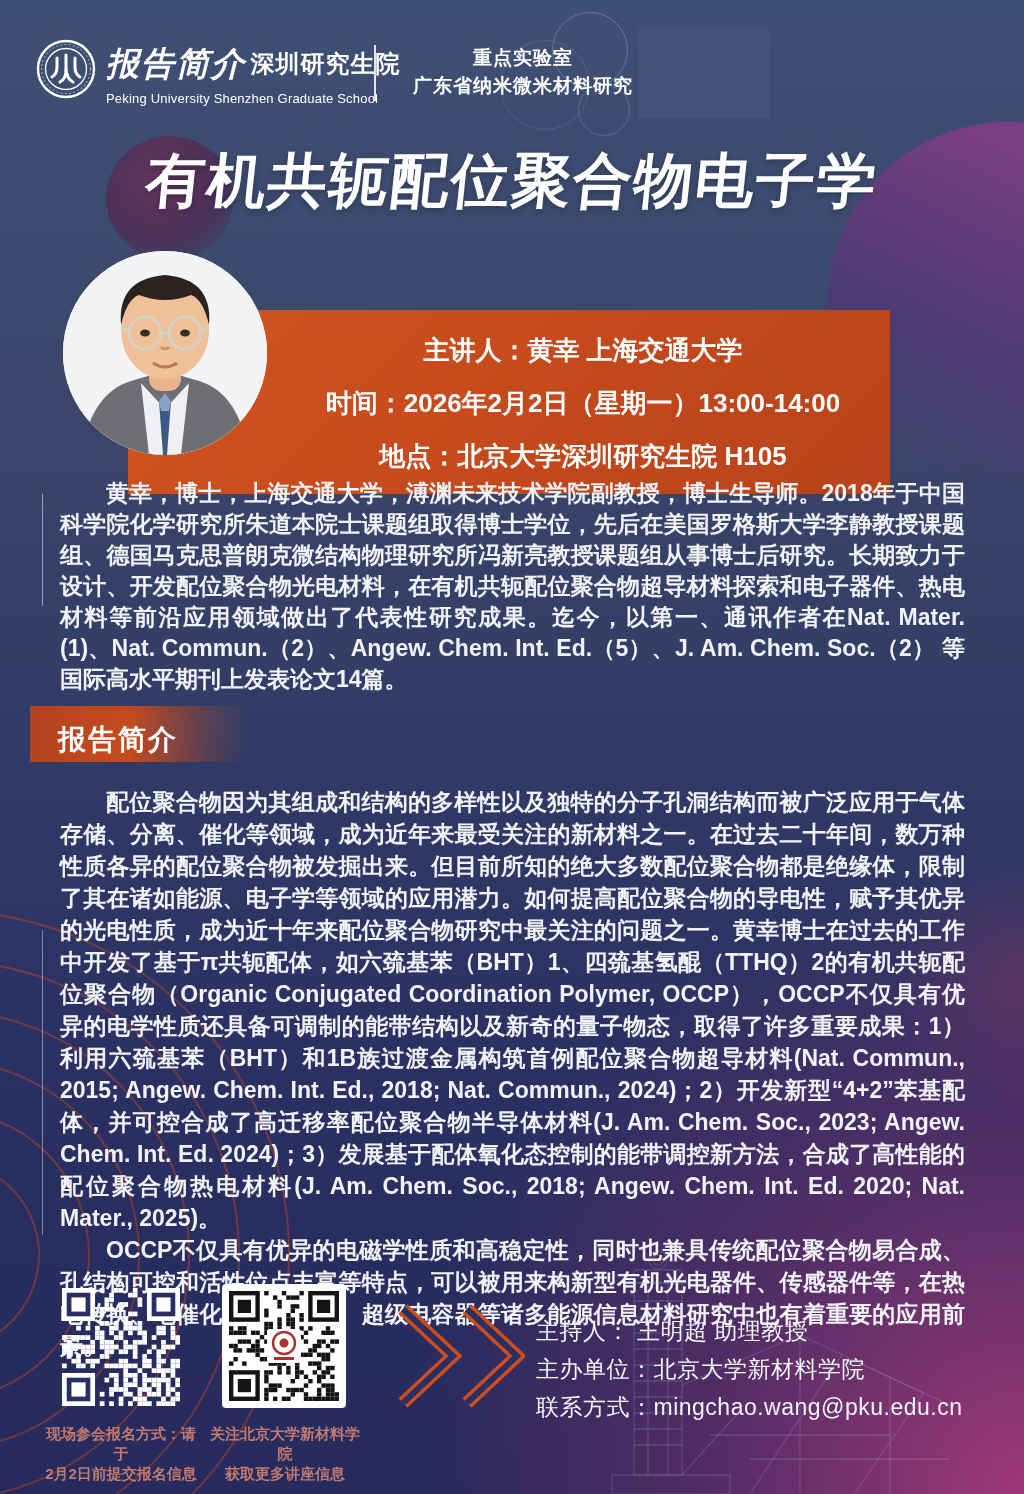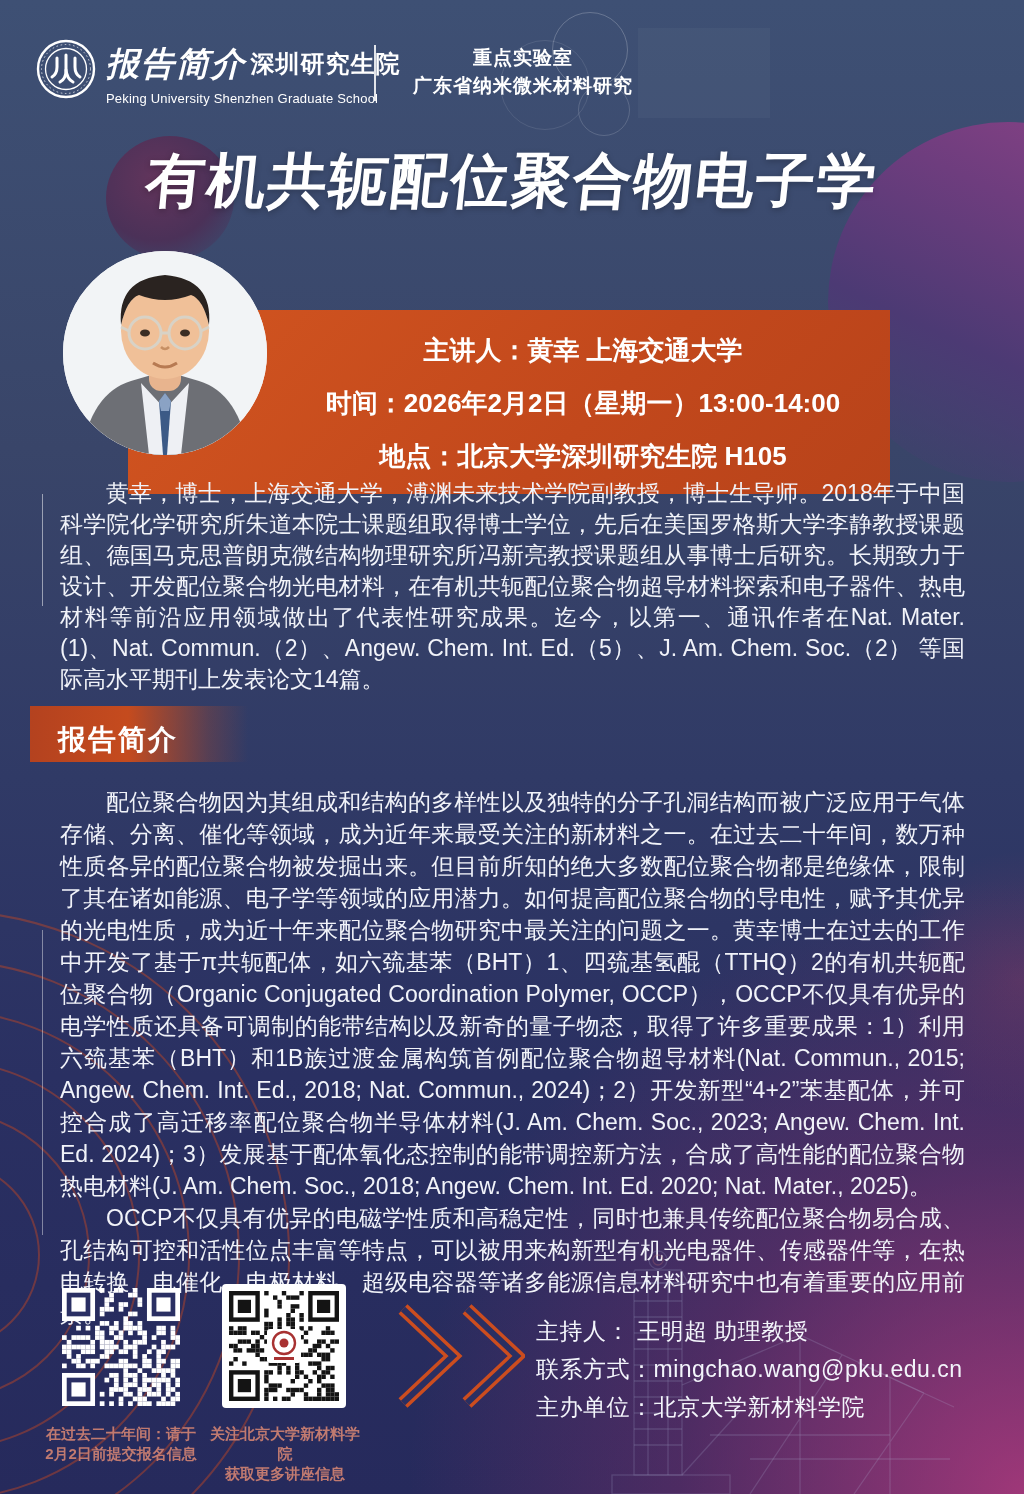--- a/index.html
+++ b/index.html
@@ -45,21 +45,21 @@
 
   
   .event-box{left:128px;top:262px;width:762px;height:184px;
     background:linear-gradient(135deg,#d25520 0%,#c2481c 60%,#b8431a 100%);margin-top:48px;}
   .event-lines{position:absolute;left:160px;top:14px;width:590px;text-align:center;color:#fff;
     font-size:26px;font-weight:700;line-height:53px;}
   .photo{left:63px;top:251px;width:204px;height:204px;border-radius:50%;overflow:hidden;background:#f4f6f8;}
 
   
   .para-block{left:60px;top:478px;width:905px;}
-  .para{margin:0;color:#f1f3f9;font-size:23px;line-height:31px;text-align:justify;text-indent:2em;}
+  .para{margin:0;color:#f1f3f9;font-size:23px;line-height:31px;text-align:justify;text-indent:2em;font-weight:bold;}
   .abstract-block{left:60px;top:786px;width:905px;}
   .abstract-block .para{line-height:32px;}
 
   .section-badge{left:30px;top:706px;height:56px;padding:6px 70px 0 28px;
     background:linear-gradient(to right,#b4421f 0%,#c54b1e 45%,rgba(197,75,30,0.25) 82%,rgba(197,75,30,0) 100%);
     color:#fff;font-size:28px;font-weight:700;line-height:56px;letter-spacing:2px;}
 
   
   .qr{display:block;}
   .qr1{left:62px;top:1288px;}
@@ -603,38 +603,38 @@
           <rect x="4.4" y="83.60000000000001" width="22" height="22" fill="#ffffff"></rect>
           <rect x="8.8" y="88" width="13.200000000000001" height="13.200000000000001" fill="#141414"></rect>
         </g>
         <rect x="45" y="45" width="34" height="34" rx="3" fill="#ffffff"></rect>
         <circle cx="62" cy="59" r="11" fill="none" stroke="#a83232" stroke-width="2.4"></circle>
         <circle cx="62" cy="59" r="4.5" fill="#a83232"></circle>
         <rect x="52" y="73" width="20" height="3" fill="#a83232"></rect>
       </svg></div>
 
   <div class="abs qr-caption qr-caption-1">
-    <div>在过去二十年间：请于</div>
+    <div>现场参会报名方式：请于</div>
     <div>2月2日前提交报名信息</div>
   </div>
   <div class="abs qr-caption qr-caption-2">
     <div>关注北京大学新材料学院</div>
     <div>获取更多讲座信息</div>
   </div>
 
   <div class="abs chevrons">
     <svg width="132" height="108" viewBox="0 0 132 108">
       <g fill="none" stroke-linejoin="miter">
         <path d="M10 7 L60 54 L10 101" stroke="#cc4d1f" stroke-width="13"></path>
         <path d="M10 7 L60 54 L10 101" stroke="#2a2f62" stroke-width="6"></path>
         <path d="M74 7 L124 54 L74 101" stroke="#cc4d1f" stroke-width="13"></path>
         <path d="M74 7 L124 54 L74 101" stroke="#2a2f62" stroke-width="6"></path>
       </g>
     </svg>
   </div>
 
   <div class="abs host-block">
     <div>主持人： 王明超 助理教授</div>
+    <div>主办单位：北京大学新材料学院</div>
     <div>联系方式：mingchao.wang@pku.edu.cn</div>
-    <div>主办单位：北京大学新材料学院</div>
   </div>
 
 </div>
 
 </body></html>

